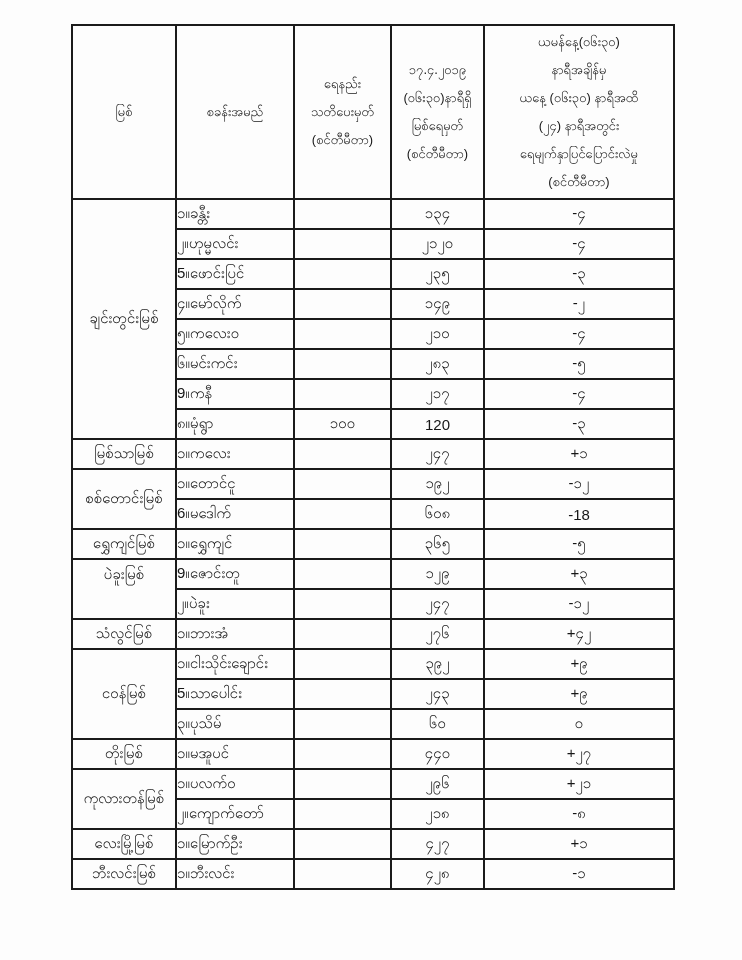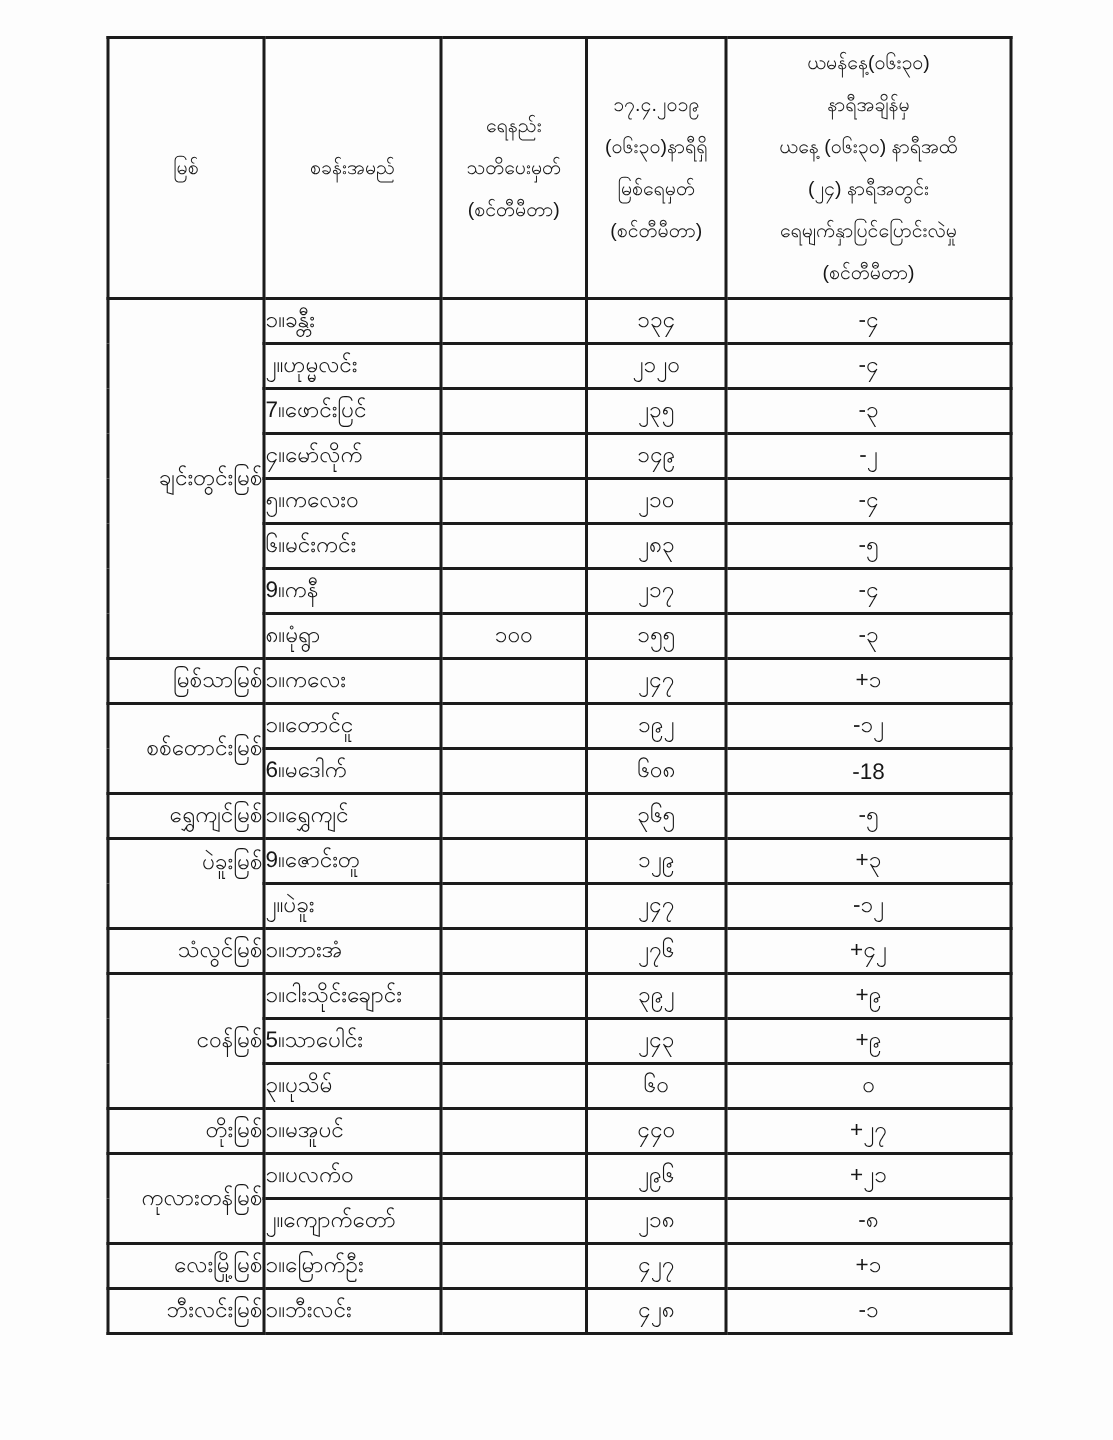--- a/index.html
+++ b/index.html
@@ -44,21 +44,21 @@
     white-space: pre-line;
     font-size: 13px;
     line-height: 28px;
   }
   tbody tr { height: 30px; }
   tbody td {
     font-size: 15px;
     vertical-align: middle;
   }
   td.river-cell {
-    text-align: right;
+    text-align: center;
     vertical-align: middle;
   }
   td.river-cell.va-top {
     vertical-align: top;
     padding-top: 4px;
   }
   td.station-cell {
     text-align: left;
     padding-left: 7px;
   }
@@ -107,21 +107,21 @@
           <td class="water-level-cell">၁၃၄</td>
           <td class="change-cell">-၄</td>
         </tr>
         <tr>
           <td class="station-cell">၂။ဟုမ္မလင်း</td>
           <td class="warning-level-cell"></td>
           <td class="water-level-cell">၂၁၂၀</td>
           <td class="change-cell">-၄</td>
         </tr>
         <tr>
-          <td class="station-cell">7။ဖောင်းပြင်</td>
+          <td class="station-cell">5။ဖောင်းပြင်</td>
           <td class="warning-level-cell"></td>
           <td class="water-level-cell">၂၃၅</td>
           <td class="change-cell">-၃</td>
         </tr>
         <tr>
           <td class="station-cell">၄။မော်လိုက်</td>
           <td class="warning-level-cell"></td>
           <td class="water-level-cell">၁၄၉</td>
           <td class="change-cell">-၂</td>
         </tr>
@@ -139,21 +139,21 @@
         </tr>
         <tr>
           <td class="station-cell">9။ကနီ</td>
           <td class="warning-level-cell"></td>
           <td class="water-level-cell">၂၁၇</td>
           <td class="change-cell">-၄</td>
         </tr>
         <tr>
           <td class="station-cell">၈။မုံရွာ</td>
           <td class="warning-level-cell">၁၀၀</td>
-          <td class="water-level-cell">၁၅၅</td>
+          <td class="water-level-cell">120</td>
           <td class="change-cell">-၃</td>
         </tr>
         <tr>
           <td class="river-cell" rowspan="1">မြစ်သာမြစ်</td>
           <td class="station-cell">၁။ကလေး</td>
           <td class="warning-level-cell"></td>
           <td class="water-level-cell">၂၄၇</td>
           <td class="change-cell">+၁</td>
         </tr>
         <tr>

